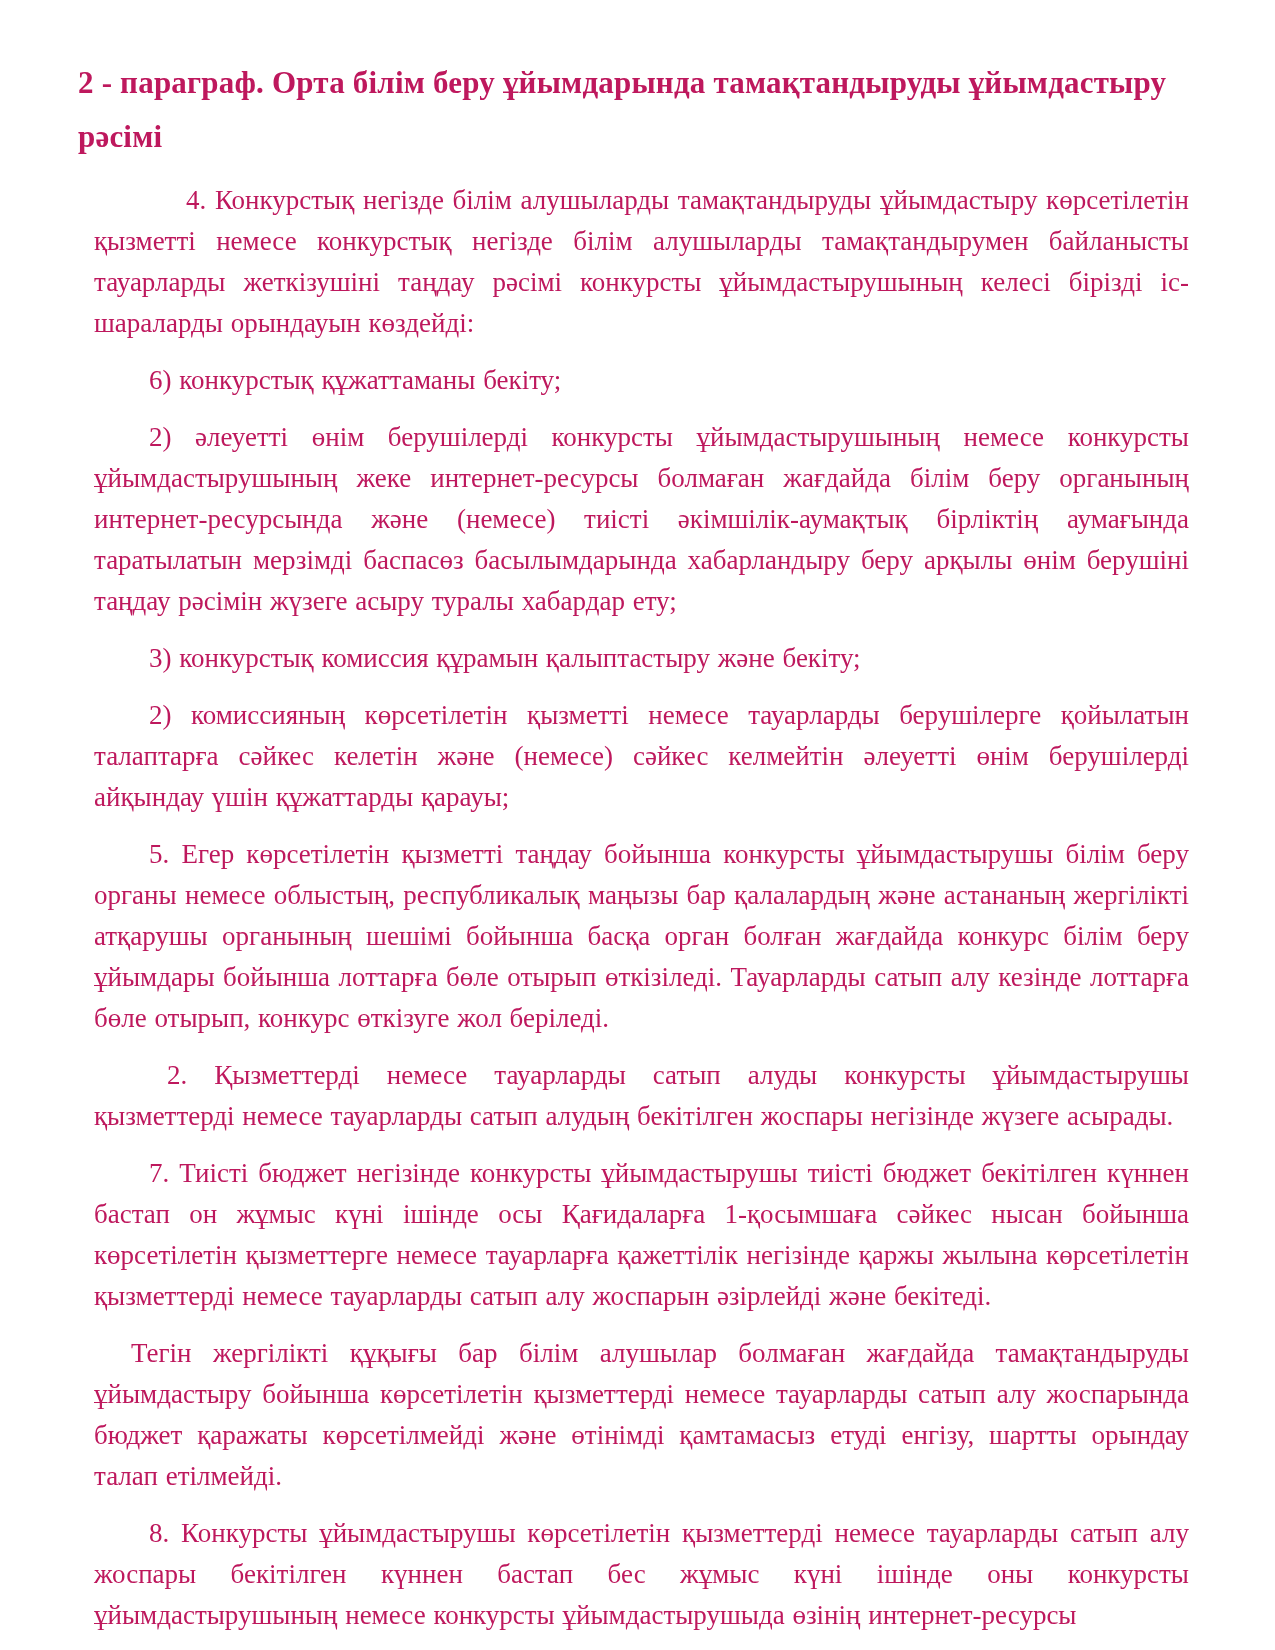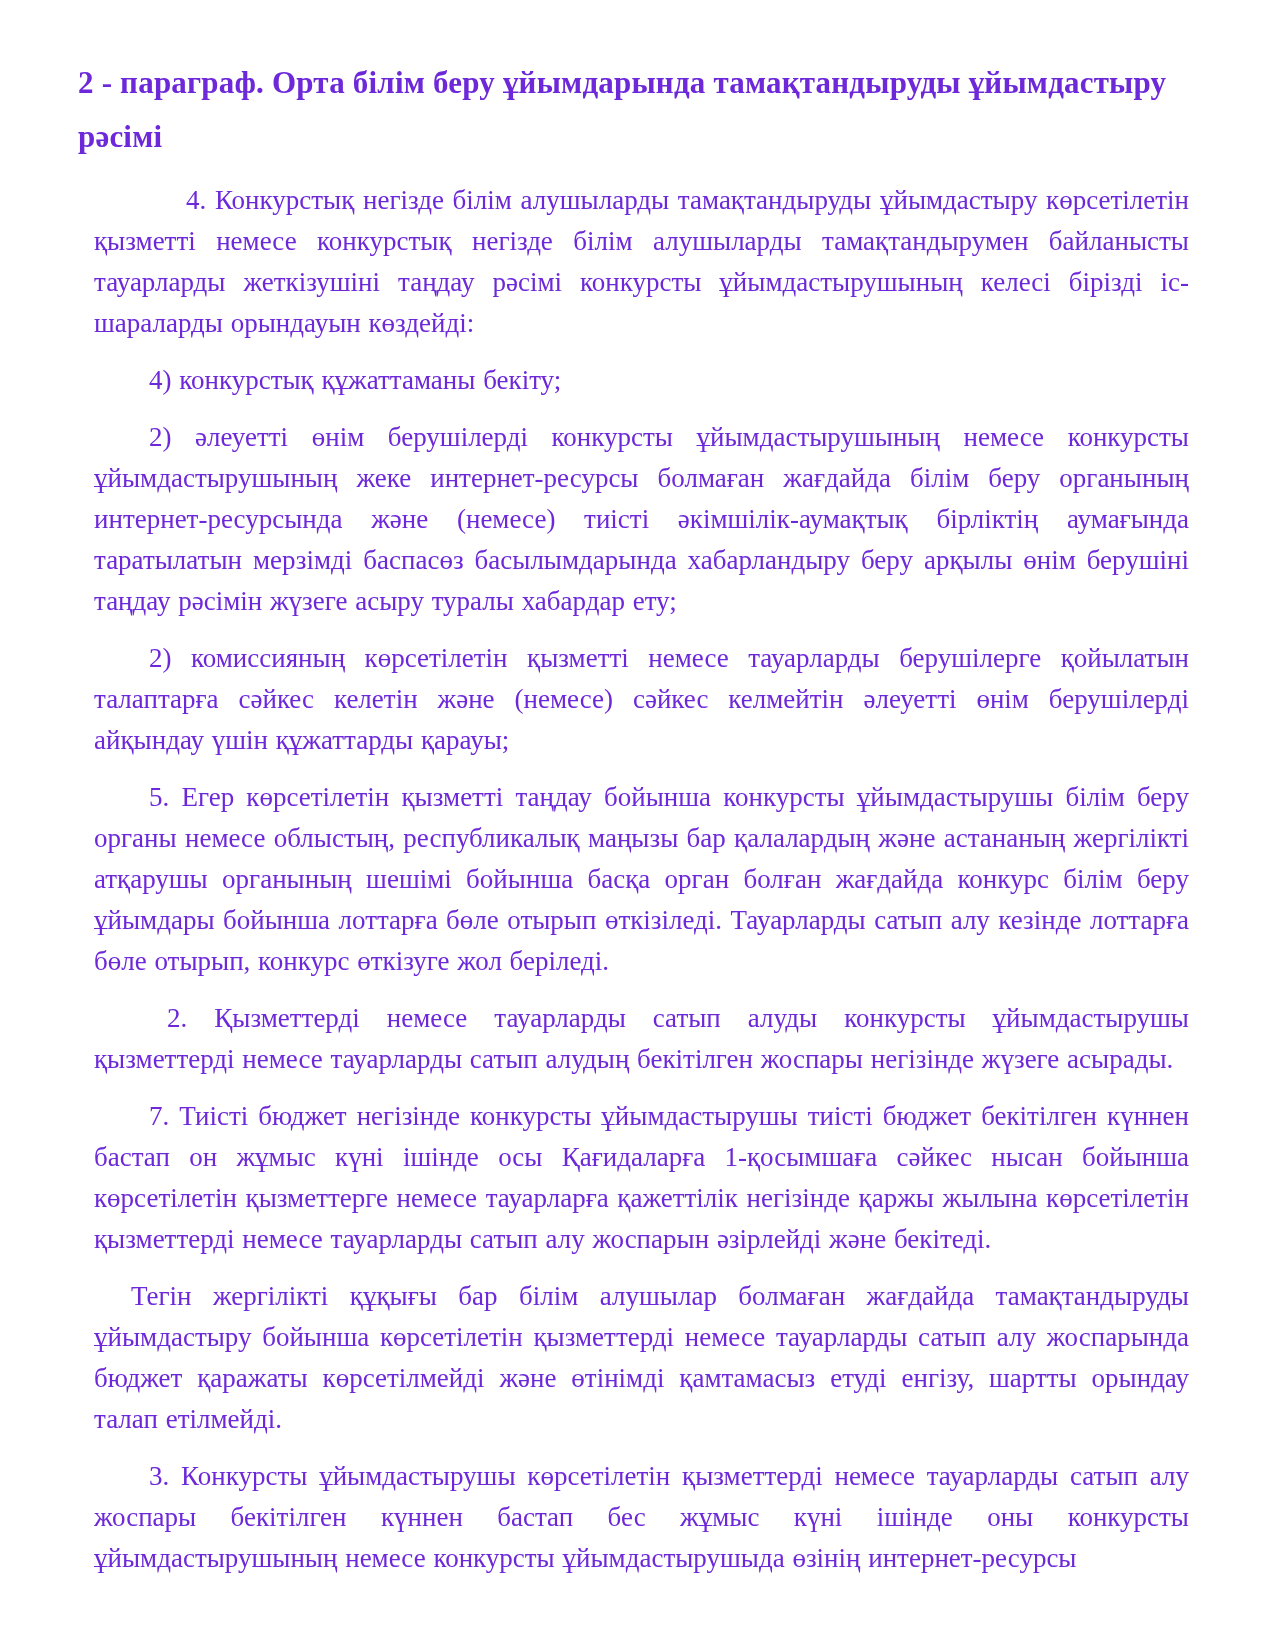--- a/index.html
+++ b/index.html
@@ -11,21 +11,21 @@
   .page {
     position: relative;
     width: 1275px;
     height: 1650px;
     margin: 0 auto;
     background: #ffffff;
     box-sizing: border-box;
     padding: 56px 70px 0 78px;
     overflow: hidden;
     font-family: "Liberation Serif", "DejaVu Serif", serif;
-    color: #6d28d9;
+    color: #be185d;
     -webkit-font-smoothing: antialiased;
   }
   .doc-title {
     margin: 0 0 14px 0;
     font-size: 31px;
     font-weight: bold;
     line-height: 54px;
     text-align: left;
     letter-spacing: 0.2px;
   }
@@ -45,32 +45,33 @@
 </style>
 </head>
 <body>
 
 <div class="page">
 
   <h1 class="doc-title">2 - параграф. Орта білім беру ұйымдарында тамақтандыруды ұйымдастыру рәсімі</h1>
 
   <p class="para ind-xl">4. Конкурстық негізде білім алушыларды тамақтандыруды ұйымдастыру көрсетілетін қызметті немесе конкурстық негізде білім алушыларды тамақтандырумен байланысты тауарларды жеткізушіні таңдау рәсімі конкурсты ұйымдастырушының келесі бірізді іс-шараларды орындауын көздейді:</p>
 
-  <p class="para ind-md">4) конкурстық құжаттаманы бекіту;</p>
+  <p class="para ind-md">6) конкурстық құжаттаманы бекіту;</p>
 
   <p class="para ind-md">2) әлеуетті өнім берушілерді конкурсты ұйымдастырушының немесе конкурсты ұйымдастырушының жеке интернет-ресурсы болмаған жағдайда білім беру органының интернет-ресурсында және (немесе) тиісті әкімшілік-аумақтық бірліктің аумағында таратылатын мерзімді баспасөз басылымдарында хабарландыру беру арқылы өнім берушіні таңдау рәсімін жүзеге асыру туралы хабардар ету;</p>
 
+  <p class="para ind-md">3) конкурстық комиссия құрамын қалыптастыру және бекіту;</p>
 
 
   <p class="para ind-md">2) комиссияның көрсетілетін қызметті немесе тауарларды берушілерге қойылатын талаптарға сәйкес келетін және (немесе) сәйкес келмейтін әлеуетті өнім берушілерді айқындау үшін құжаттарды қарауы;</p>
 
 
   <p class="para ind-md">5. Егер көрсетілетін қызметті таңдау бойынша конкурсты ұйымдастырушы білім беру органы немесе облыстың, республикалық маңызы бар қалалардың және астананың жергілікті атқарушы органының шешімі бойынша басқа орган болған жағдайда конкурс білім беру ұйымдары бойынша лоттарға бөле отырып өткізіледі. Тауарларды сатып алу кезінде лоттарға бөле отырып, конкурс өткізуге жол беріледі.</p>
 
   <p class="para ind-lg">2. Қызметтерді немесе тауарларды сатып алуды конкурсты ұйымдастырушы қызметтерді немесе тауарларды сатып алудың бекітілген жоспары негізінде жүзеге асырады.</p>
 
   <p class="para ind-md">7. Тиісті бюджет негізінде конкурсты ұйымдастырушы тиісті бюджет бекітілген күннен бастап он жұмыс күні ішінде осы Қағидаларға 1-қосымшаға сәйкес нысан бойынша көрсетілетін қызметтерге немесе тауарларға қажеттілік негізінде қаржы жылына көрсетілетін қызметтерді немесе тауарларды сатып алу жоспарын әзірлейді және бекітеді.</p>
 
   <p class="para ind-sm">Тегін жергілікті құқығы бар білім алушылар болмаған жағдайда тамақтандыруды ұйымдастыру бойынша көрсетілетін қызметтерді немесе тауарларды сатып алу жоспарында бюджет қаражаты көрсетілмейді және өтінімді қамтамасыз етуді енгізу, шартты орындау талап етілмейді.</p>
 
-  <p class="para ind-md">3. Конкурсты ұйымдастырушы көрсетілетін қызметтерді немесе тауарларды сатып алу жоспары бекітілген күннен бастап бес жұмыс күні ішінде оны конкурсты ұйымдастырушының немесе конкурсты ұйымдастырушыда өзінің интернет-ресурсы</p>
+  <p class="para ind-md">8. Конкурсты ұйымдастырушы көрсетілетін қызметтерді немесе тауарларды сатып алу жоспары бекітілген күннен бастап бес жұмыс күні ішінде оны конкурсты ұйымдастырушының немесе конкурсты ұйымдастырушыда өзінің интернет-ресурсы</p>
 
 </div>
 
 </body></html>

